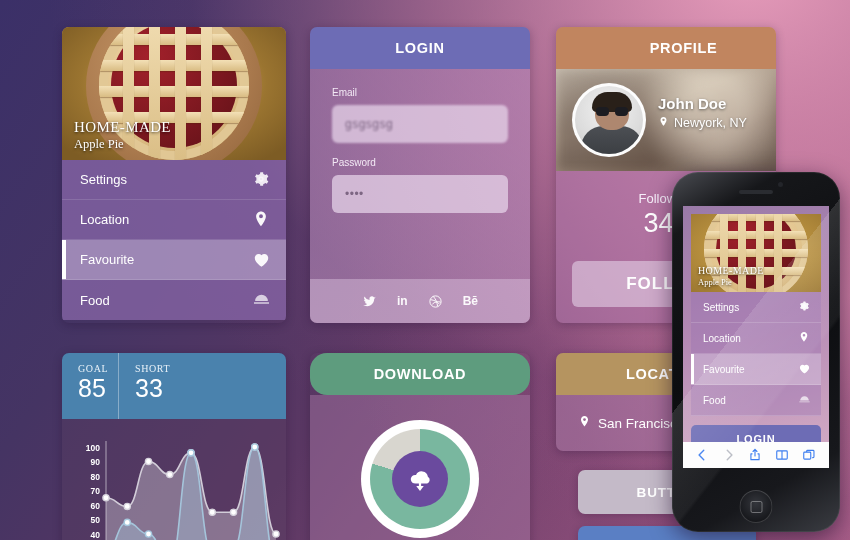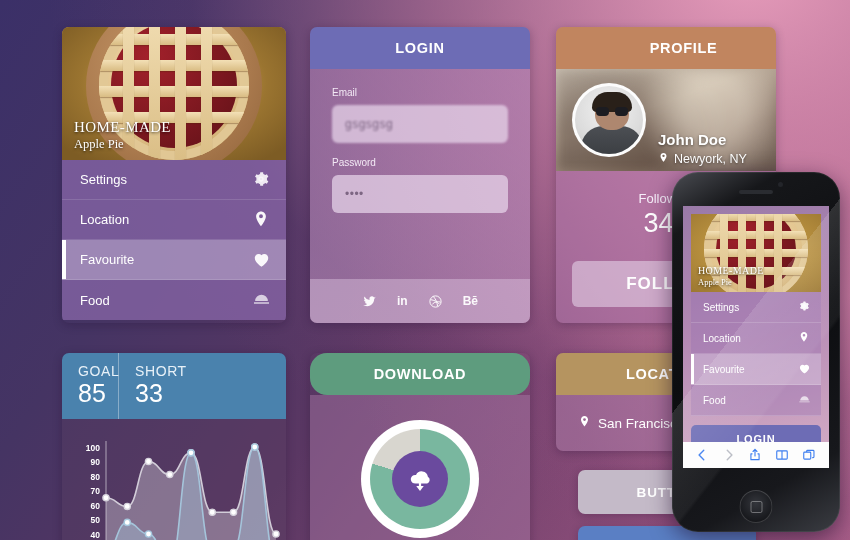--- a/index.html
+++ b/index.html
@@ -133,39 +133,39 @@
   .av-head { position:absolute; left:20px; top:10px; width:34px; height:34px;
     border-radius:50% 50% 45% 45%; background:#b4866a; }
   .av-hair { position:absolute; left:17px; top:6px; width:40px; height:20px;
     border-radius:20px 20px 6px 6px; background:#2a2018; }
   .av-glass { position:absolute; left:21px; top:21px; width:32px; height:9px; }
   .av-glass i { position:absolute; top:0; width:13px; height:9px; border-radius:4px; background:#1c1c22; }
   .av-glass i:first-child{ left:0 } .av-glass i:last-child{ right:0 }
   .av-body { position:absolute; left:6px; top:40px; width:62px; height:40px;
     border-radius: 22px 22px 0 0; background: linear-gradient(180deg,#4b4f55,#35383d); }
   .prof-name { position:absolute; left: 102px; top: 26px; z-index:3; }
-  .prof-name .n { color:#fff; font-weight:bold; font-size: 15px; text-shadow:0 1px 3px rgba(0,0,0,.5);margin-top:36px; }
+  .prof-name .n { color:#fff; font-weight:bold; font-size: 15px; text-shadow:0 1px 3px rgba(0,0,0,.5); }
   .prof-name .loc { color:#fff; font-size: 12.5px; margin-top: 4px;
     display:flex; align-items:center; gap:5px; text-shadow:0 1px 3px rgba(0,0,0,.5);text-align:center; }
   .prof-stats { background: rgba(176,120,172,0.55); height: 152px; text-align:center; padding-top: 20px; }
   .prof-stats .k { color:#f7eefa; font-size: 13px; }
   .prof-stats .v { color:#fff; font-size: 27px; font-weight: 300; margin-top: 2px; }
   .follow-btn {
     margin: 22px 16px 0; height: 46px; border-radius:6px;
     background: rgba(226,205,228,0.62); color:#fff; font-weight:bold; font-size:17px;
     display:flex; align-items:center; justify-content:center; letter-spacing:1px;
   }
 
   
   #chart-card { left: 62px; top: 353px; width: 224px; height: 210px; }
   .stat-head { height: 66px; background:#4a82ad; display:flex; }
   .stat-cell { padding: 10px 0 0 16px; position:relative; }
   .stat-cell.goal { width: 56px; }
   .stat-cell.short { flex:1; border-left:1px solid rgba(255,255,255,.35); }
-  .stat-cell .k { color:#e8f1f8; font-size: 14px; letter-spacing:.6px; }
+  .stat-cell .k { color:#e8f1f8; font-size: 10px; letter-spacing:.6px;font-family:Liberation Serif, serif; }
   .stat-cell .v { color:#fff; font-size: 25px; font-weight: 300; line-height: 28px; }
   .chart-area { position:relative; height: 144px; background: rgba(90,62,96,0.35); }
   .chart-svg { position:absolute; left:0; top:0; }
 
   
   #dl-card { left: 310px; top: 353px; width: 220px; height: 210px; }
   #dl-card .card-head { background:#5e9c7e;border-radius:17px; }
   .dl-body { height: 168px; background: rgba(170,122,168,0.45);
     display:flex; align-items:center; justify-content:center; }
   .dl-ring { position:relative; width: 118px; height: 118px; border-radius:50%;

